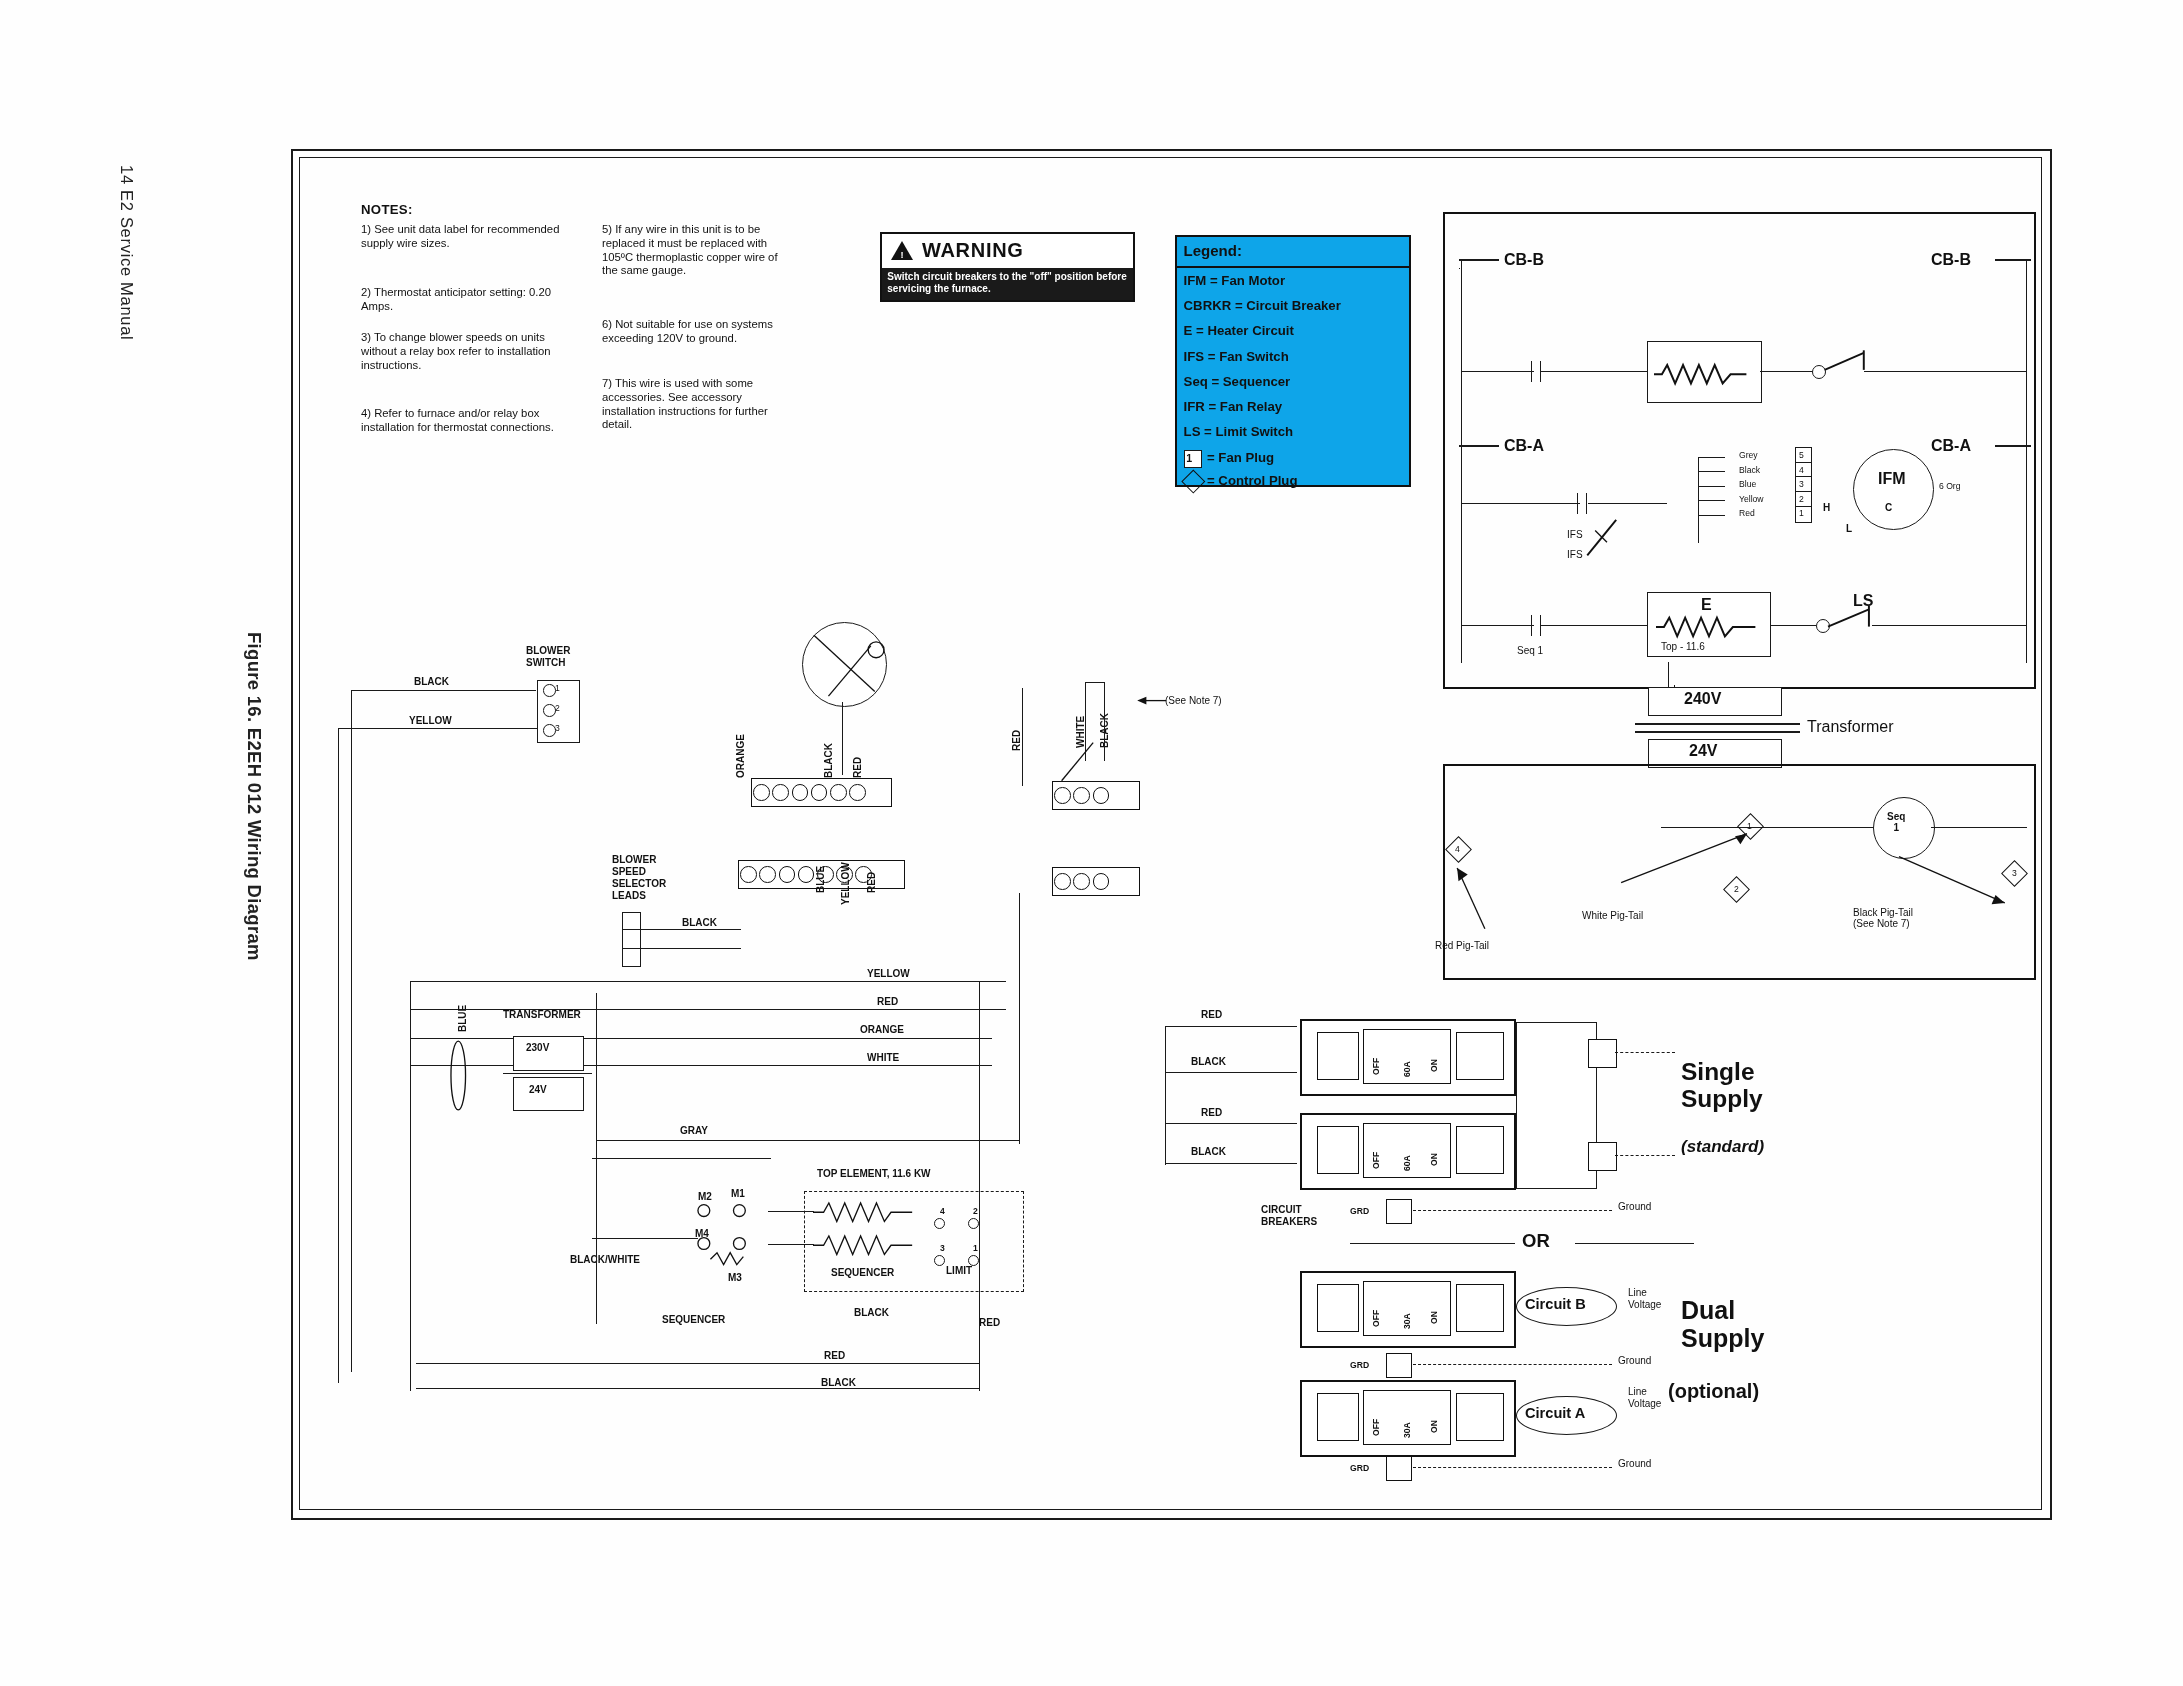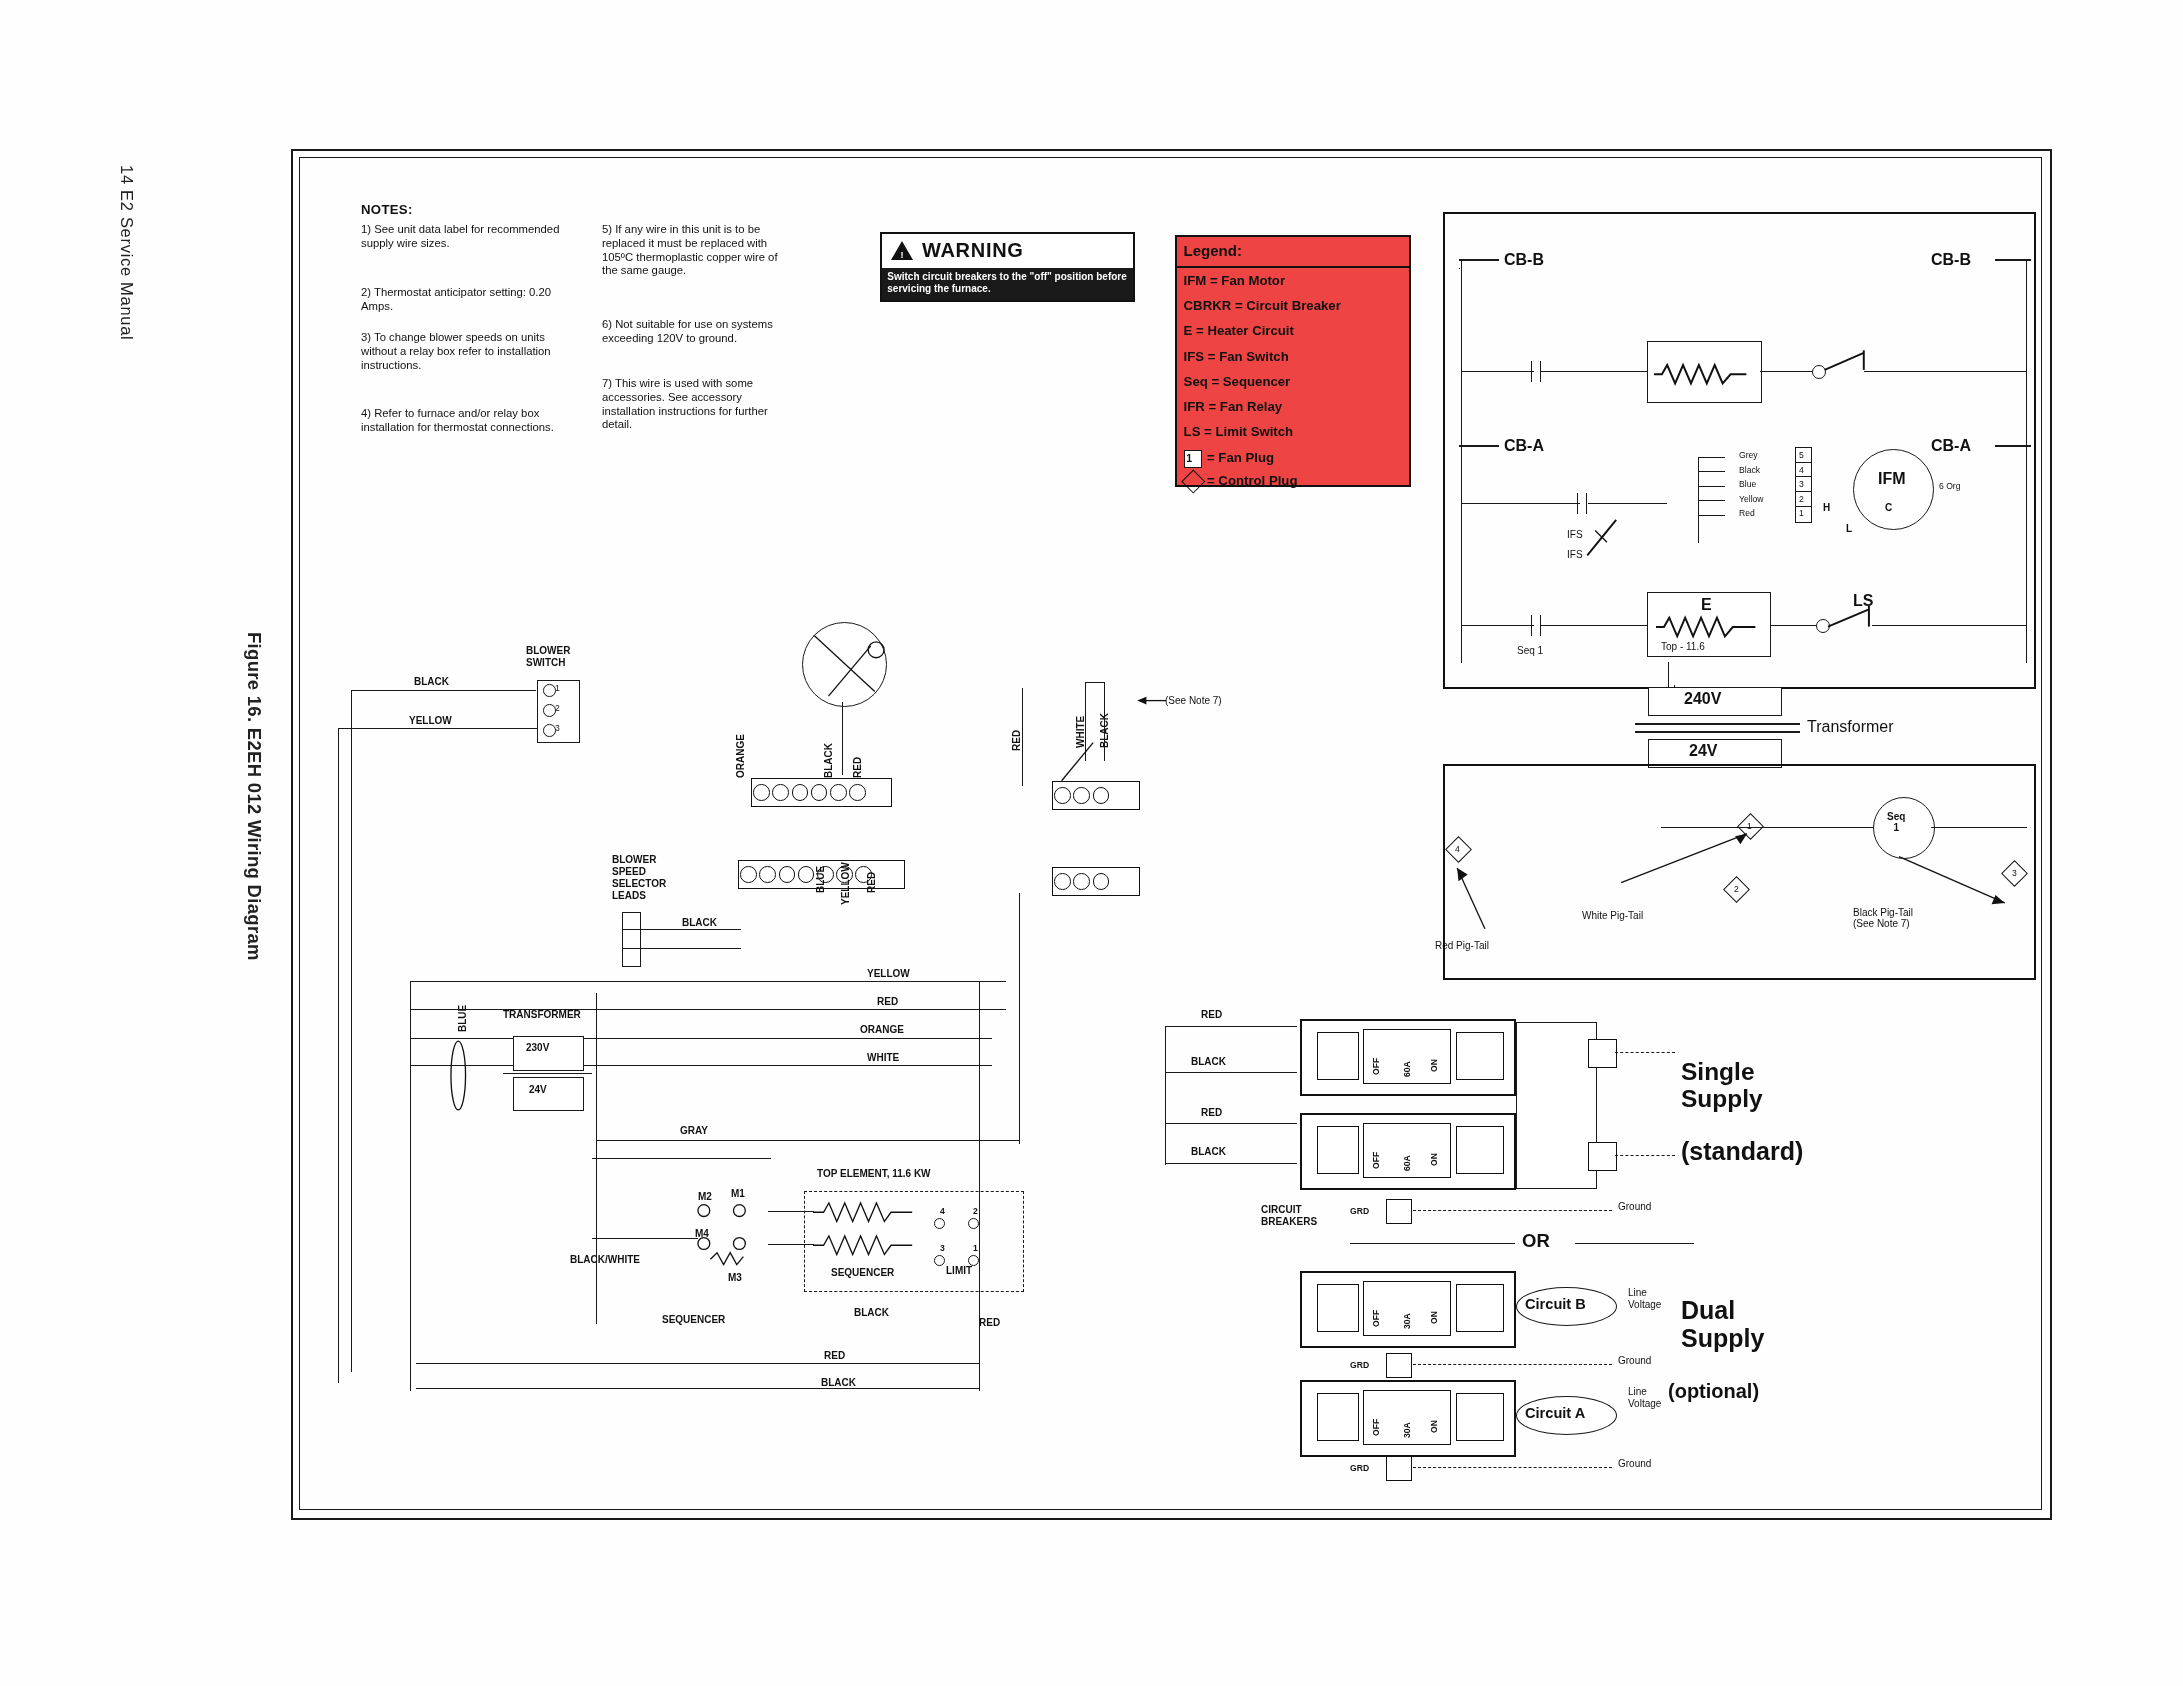--- a/index.html
+++ b/index.html
@@ -21,21 +21,21 @@
   
   .warn-box{position:absolute;left:880px;top:232px;width:251px;height:66px;border:2px solid #111;background:#fff;}
   .warn-head{position:absolute;left:0;top:0;width:100%;height:34px;background:#fff;border-bottom:2px solid #111;}
   .warn-title{position:absolute;left:40px;top:5.3px;font-size:20px;font-weight:bold;letter-spacing:0.7px;}
   .warn-tri{position:absolute;left:9.3px;top:6.6px;width:0;height:0;border-left:11.3px solid transparent;border-right:11.3px solid transparent;border-bottom:19px solid #111;}
   .warn-tri-in{position:absolute;left:18.5px;top:16px;color:#fff;font-size:9.3px;font-weight:bold;}
   .warn-body{position:absolute;left:0;top:34px;width:100%;height:32px;background:#1a1a1a;color:#fff;}
   .warn-body span{position:absolute;left:5.3px;top:2.6px;font-size:10px;line-height:1.25;width:241px;font-weight:bold;}
 
   
-  .legend-box{position:absolute;left:1175px;top:235px;width:232px;height:248px;border:2px solid #111;background:#ef4444;}
+  .legend-box{position:absolute;left:1175px;top:235px;width:232px;height:248px;border:2px solid #111;background:#0ea5e9;}
   .legend-title{position:absolute;left:6.6px;top:5.3px;font-size:15px;font-weight:bold;}
   .legend-bar{position:absolute;left:0;top:29px;width:100%;height:2px;background:#111;}
   .legend-item{position:absolute;left:6.6px;font-size:13.2px;font-weight:bold;line-height:1;}
 
   
   .sch-box{position:absolute;border:2px solid #111;}
   #sch-top{left:1443px;top:212px;width:589px;height:473px;}
   #sch-bot{left:1443px;top:764px;width:589px;height:212px;}
 
   .lbl{position:absolute;font-size:16px;color:#111;white-space:nowrap;}
@@ -433,21 +433,21 @@
   <div class="lbl-xs lbl-b vert" style="left:1402px;top:1171px;">60A</div>
   <div class="lbl-xs lbl-b vert" style="left:1429px;top:1166px;">ON</div>
 
   <div class="box" style="left:1516px;top:1022px;width:79px;height:165px;"></div>
   <div class="brk-inner" style="left:1588px;top:1039px;width:26.5px;height:26.5px;"></div>
   <div class="brk-inner" style="left:1588px;top:1142px;width:26.5px;height:26.5px;"></div>
   <div class="dash-h" style="left:1615px;top:1052px;width:60px;"></div>
   <div class="dash-h" style="left:1615px;top:1155px;width:60px;"></div>
   <div class="supply-title" style="left:1681px;top:1059px;font-size:24.5px;white-space:pre;line-height:1.1;">Single
 Supply</div>
-  <div class="supply-title" style="left:1681px;top:1137px;font-size:25px;">(standard)</div>
+  <div class="supply-title" style="left:1681px;top:1137px;font-size:17px;font-style:italic;">(standard)</div>
 
   <div class="lbl-xs lbl-b" style="left:1350px;top:1206px;">GRD</div>
   <div class="brk-inner" style="left:1386px;top:1199px;width:24px;height:22.5px;"></div>
   <div class="dash-h" style="left:1413px;top:1210px;width:199px;"></div>
   <div class="lbl-s" style="left:1618px;top:1201px;">Ground</div>
 
   <div class="hl" style="left:1350px;top:1243px;width:165px;"></div>
   <div class="supply-title" style="left:1522px;top:1230px;font-size:18.5px;">OR</div>
   <div class="hl" style="left:1575px;top:1243px;width:119px;"></div>
 

